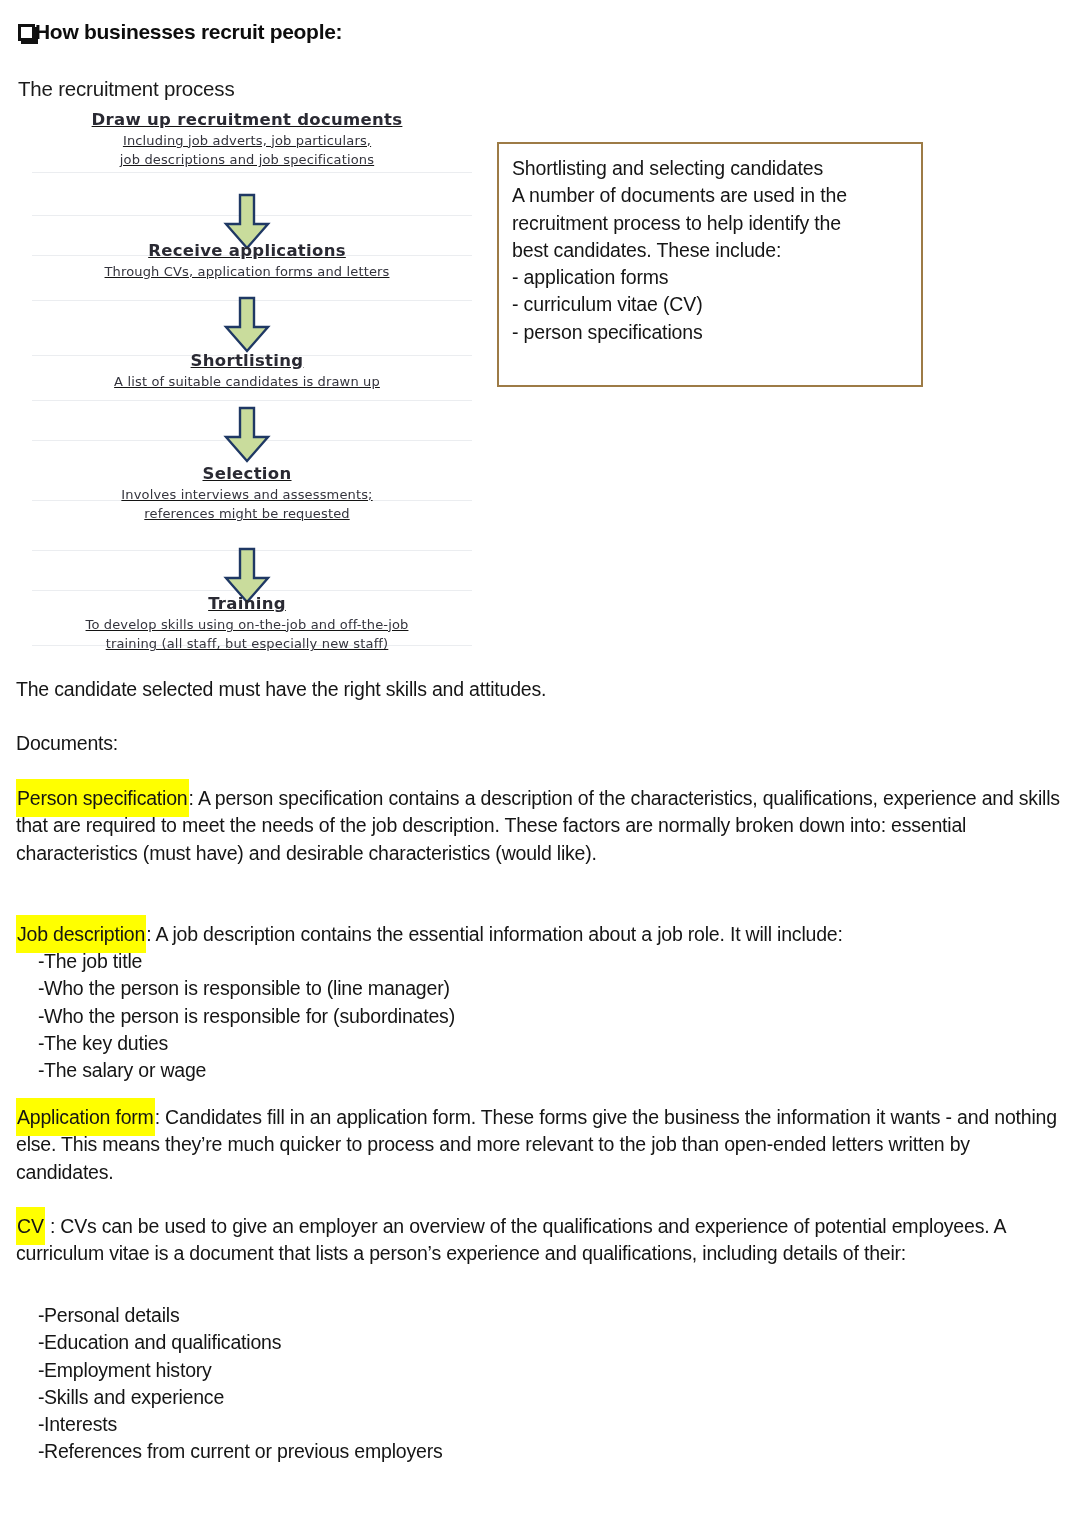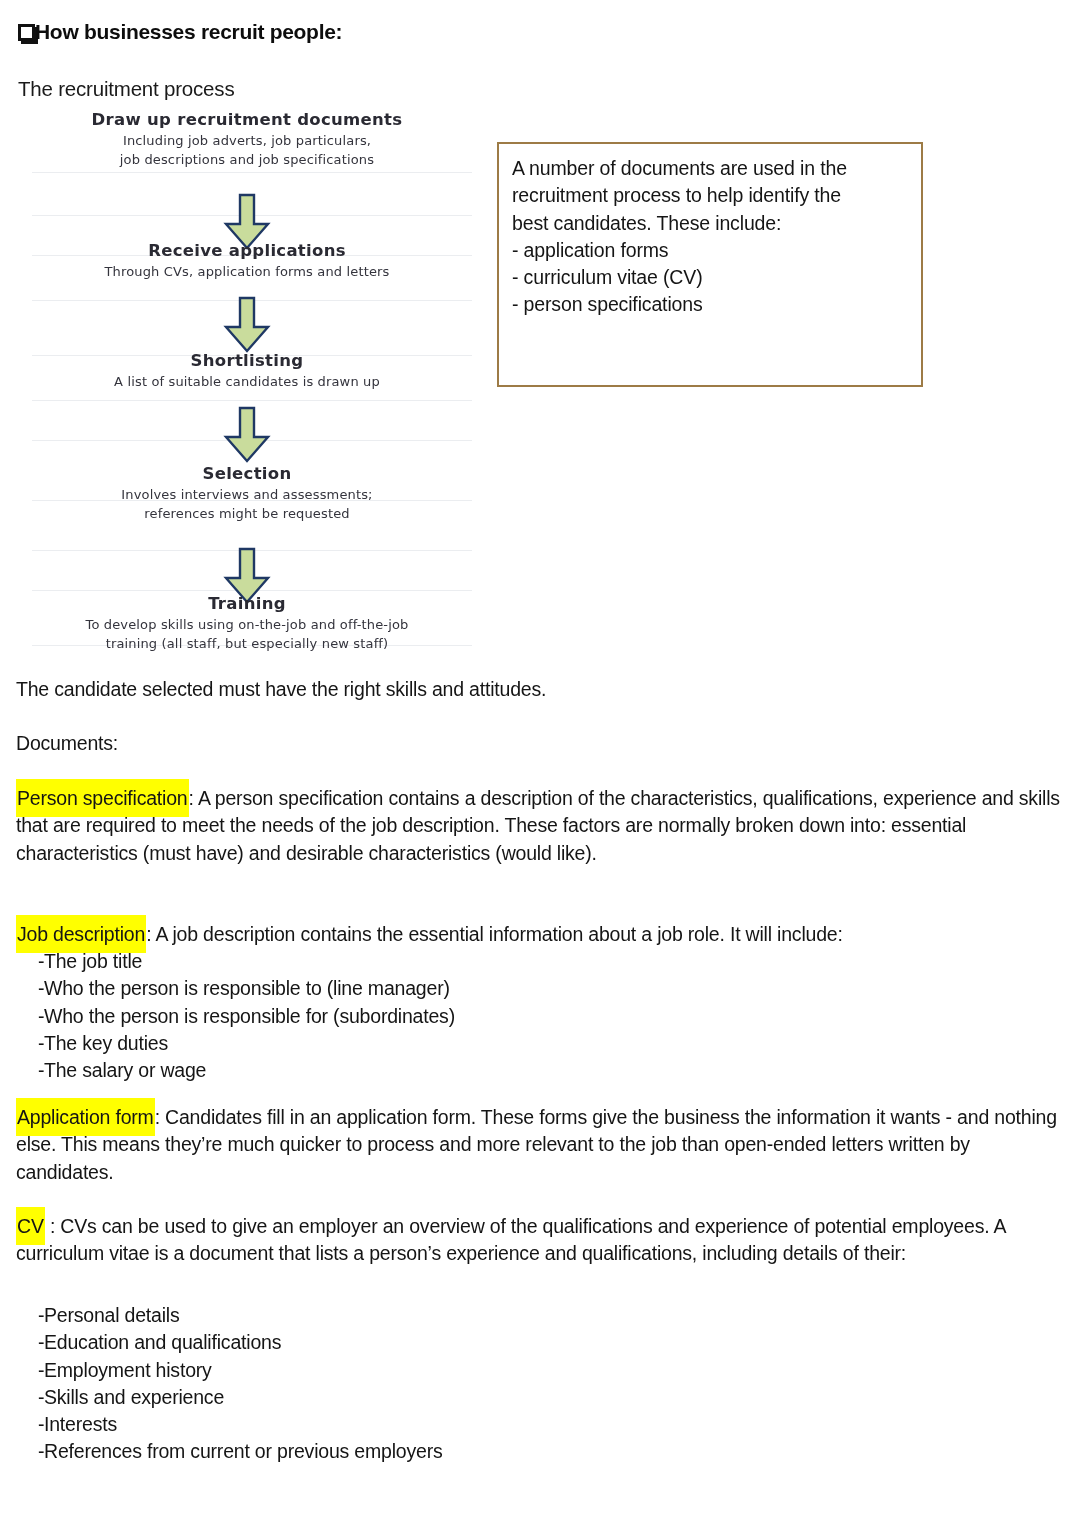--- a/index.html
+++ b/index.html
@@ -71,20 +71,21 @@
     width: 440px;
     height: 1px;
     background: #ebedf0;
     display: block;
   }
   .flow-step {
     position: absolute;
     left: 0;
     width: 470px;
     text-align: center;
+    text-decoration: underline;
   }
   .flow-title {
     font-family: "DejaVu Sans", sans-serif;
     font-weight: bold;
     font-size: 16.5px;
     color: #2a2a33;
     letter-spacing: 0.3px;
     line-height: 1.25;
   }
   .flow-desc {
@@ -226,20 +227,21 @@
   </div>
 
   <div class="flow-step" style="top:484px">
     <div class="flow-title">Training</div>
     <div class="flow-desc">To develop skills using on-the-job and off-the-job</div>
     <div class="flow-desc">training (all staff, but especially new staff)</div>
   </div>
 </div>
 
 <div class="note-box">
+  <div class="note-line">Shortlisting and selecting candidates</div>
   <div class="note-line">A number of documents are used in the</div>
   <div class="note-line">recruitment process to help identify the</div>
   <div class="note-line">best candidates. These include:</div>
   <div class="note-line">- application forms</div>
   <div class="note-line">- curriculum vitae (CV)</div>
   <div class="note-line">- person specifications</div>
 </div>
 
 <div class="para" style="top:676px">The candidate selected must have the right skills and attitudes.</div>
 

